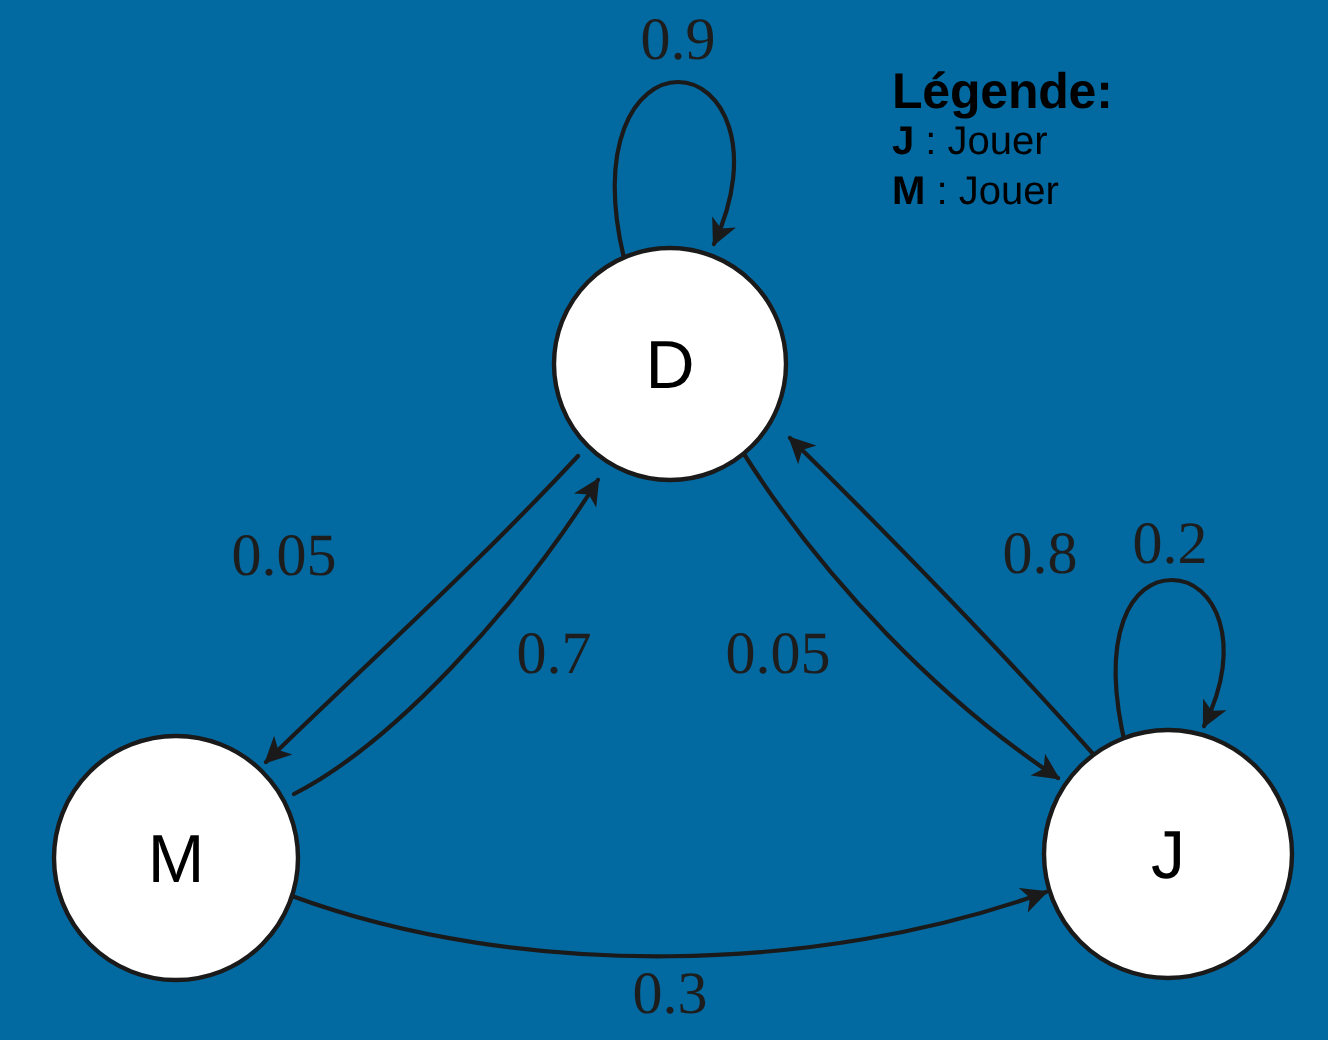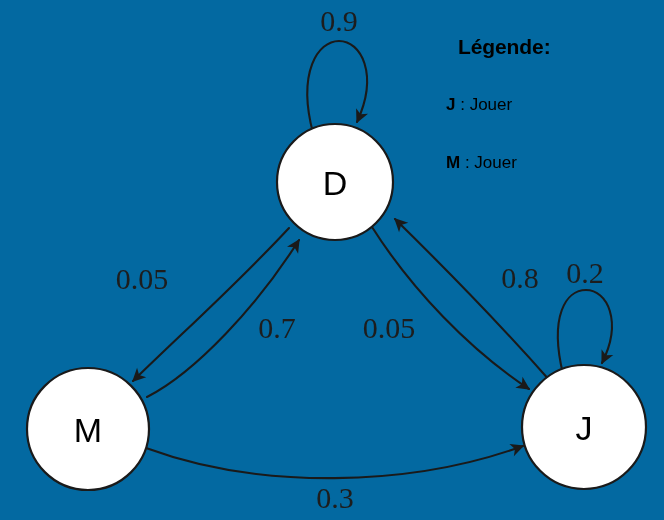--- a/index.html
+++ b/index.html
@@ -56,27 +56,25 @@
     left: 446px;
     top: 34px;
     font-family: "Liberation Sans", sans-serif;
     font-size: 19px;
     color: #000000;
     line-height: 25px;
     white-space: nowrap;
   }
   .legend-title {
     font-weight: bold;
-    font-size: 21px;
+    font-size: 25px;
     letter-spacing: -0.1px;
-    margin-left: 12px;
   }
   .legend-row {
-    font-size: 17px;
-    margin-top: 33px;
+    font-size: 20px;
   }
   .legend-key {
     font-weight: bold;
   }
   .legend-sep {
     font-weight: normal;
   }
 </style>
 </head>
 <body>

